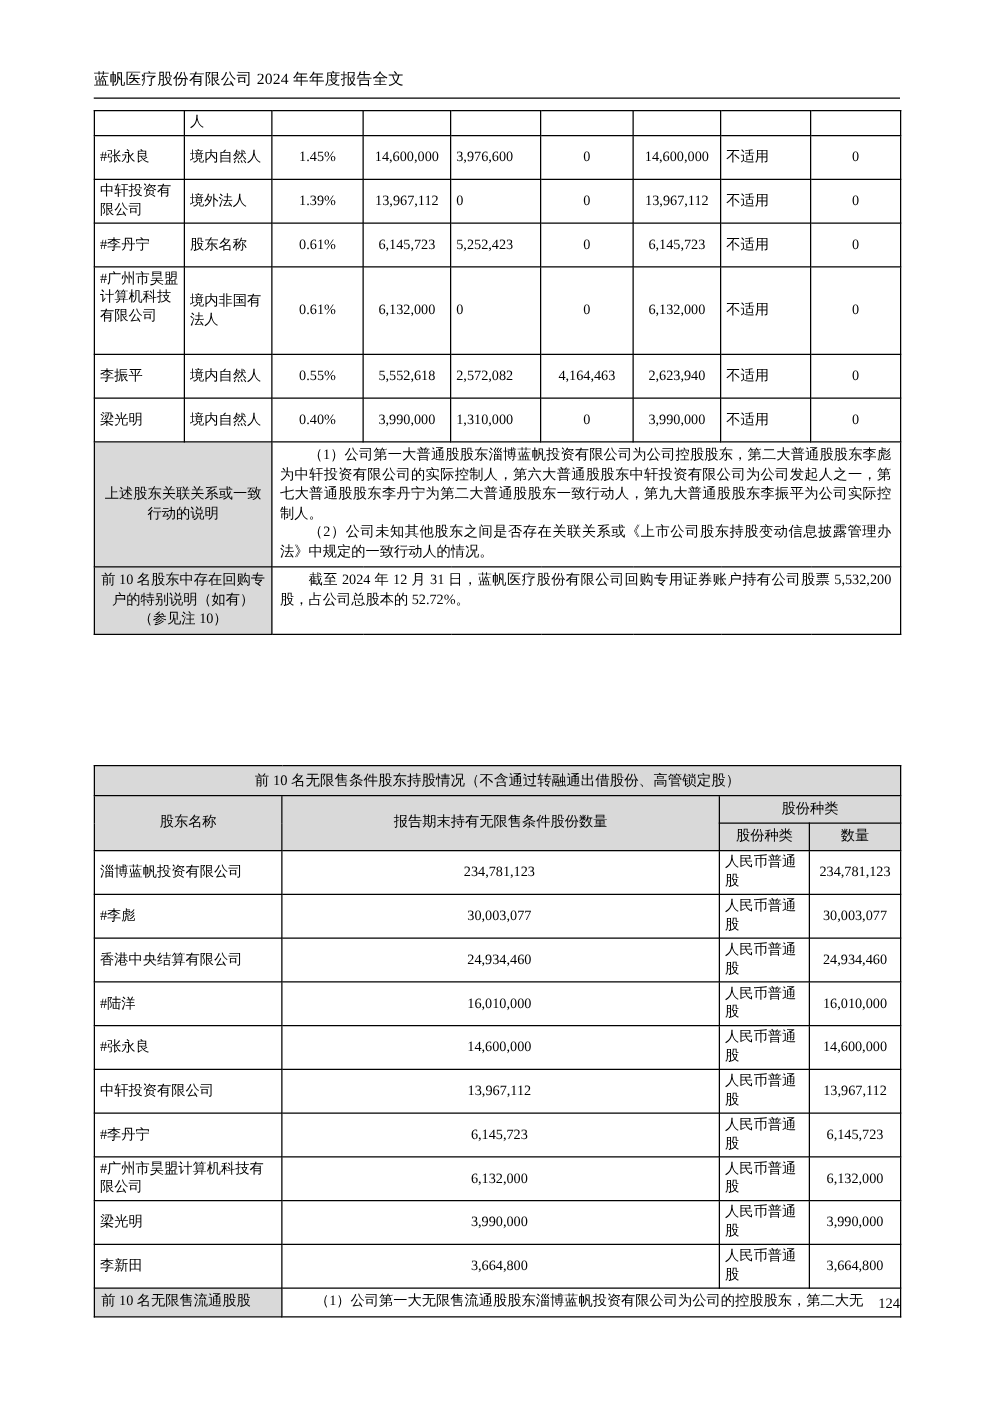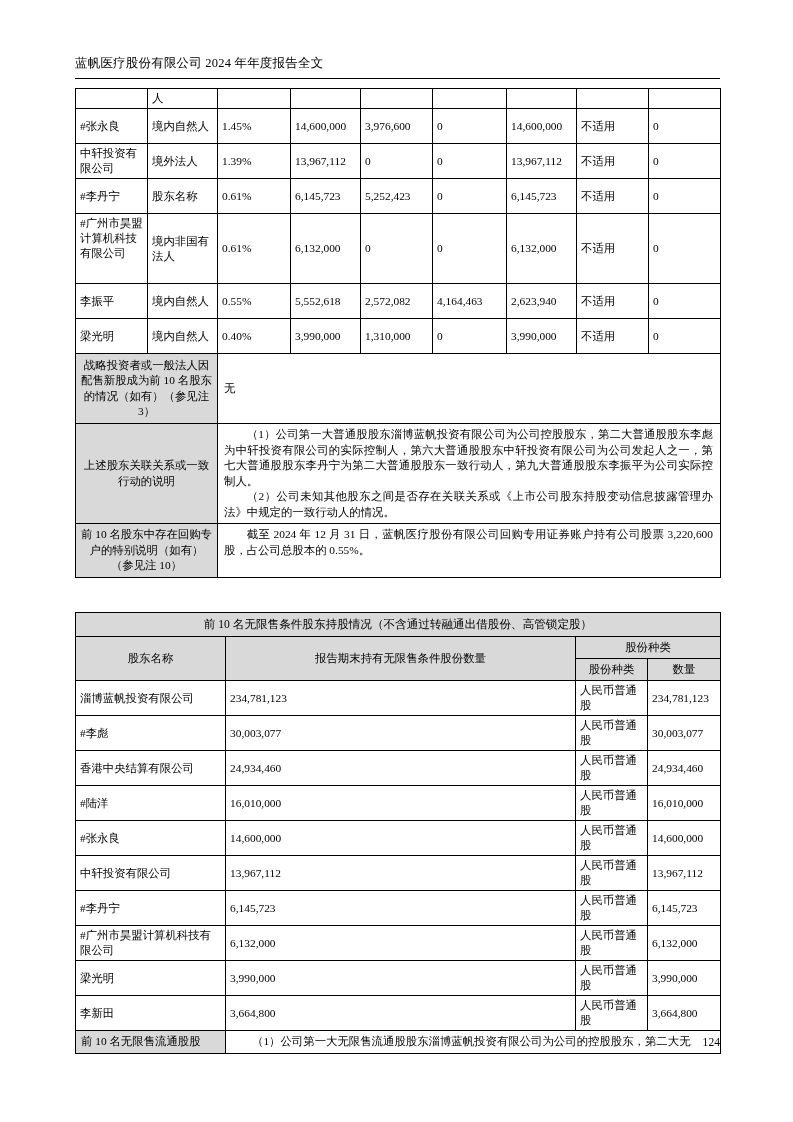--- a/index.html
+++ b/index.html
@@ -46,21 +46,21 @@
     border: 0.8px solid #000;
     padding: 2px 4px;
     font-size: 11.4px;
     line-height: 15px;
     vertical-align: middle;
     font-weight: normal;
     word-wrap: break-word;
     overflow-wrap: anywhere;
   }
   .shade { background: #d9d9d9; }
-  .num { text-align: left; }
+  .num { text-align: center; }
   .lft { text-align: left; }
   .ctr { text-align: center; }
   .topal { vertical-align: top; }
   .pad-r { padding-right: 6px; }
   .pad-l { padding-left: 6px; }
   .para {
     text-align: justify;
     text-justify: inter-ideograph;
     font-size: 11.4px;
     line-height: 15.5px;
@@ -185,38 +185,34 @@
           <td class="lft">境内自然人</td>
           <td class="num">0.40%</td>
           <td class="num">3,990,000</td>
           <td class="lft">1,310,000</td>
           <td class="num">0</td>
           <td class="num">3,990,000</td>
           <td class="lft">不适用</td>
           <td class="num">0</td>
         </tr>
 
-        <tr style="height:70px">
-          <td class="shade lbl ctr" colspan="2">战略投资者或一般法人因配售新股成为前 10 名股东的情况（如有）（参见注 3）</td>
-          <td class="lft pad-l" colspan="7">无</td>
-        </tr>
 
         <tr style="height:87px">
           <td class="shade lbl ctr" colspan="2">上述股东关联关系或一致行动的说明</td>
           <td class="para topal" colspan="7">
             <p>（1）公司第一大普通股股东淄博蓝帆投资有限公司为公司控股股东，第二大普通股股东李彪为中轩投资有限公司的实际控制人，第六大普通股股东中轩投资有限公司为公司发起人之一，第七大普通股股东李丹宁为第二大普通股股东一致行动人，第九大普通股股东李振平为公司实际控制人。</p>
             <p>（2）公司未知其他股东之间是否存在关联关系或《上市公司股东持股变动信息披露管理办法》中规定的一致行动人的情况。</p>
           </td>
         </tr>
 
 
         <tr style="height:53px">
           <td class="shade lbl ctr" colspan="2">前 10 名股东中存在回购专户的特别说明（如有）（参见注 10）</td>
           <td class="para topal" colspan="7">
-            <p>截至 2024 年 12 月 31 日，蓝帆医疗股份有限公司回购专用证券账户持有公司股票 3,220,600 股，占公司总股本的 0.55%。</p>
+            <p>截至 2024 年 12 月 31 日，蓝帆医疗股份有限公司回购专用证券账户持有公司股票 5,532,200 股，占公司总股本的 52.72%。</p>
           </td>
         </tr>
       </tbody>
     </table>
   </div>
 
   <div class="t-wrap" style="top:612px;">
     <table>
       <colgroup>
         <col style="width:150px">

